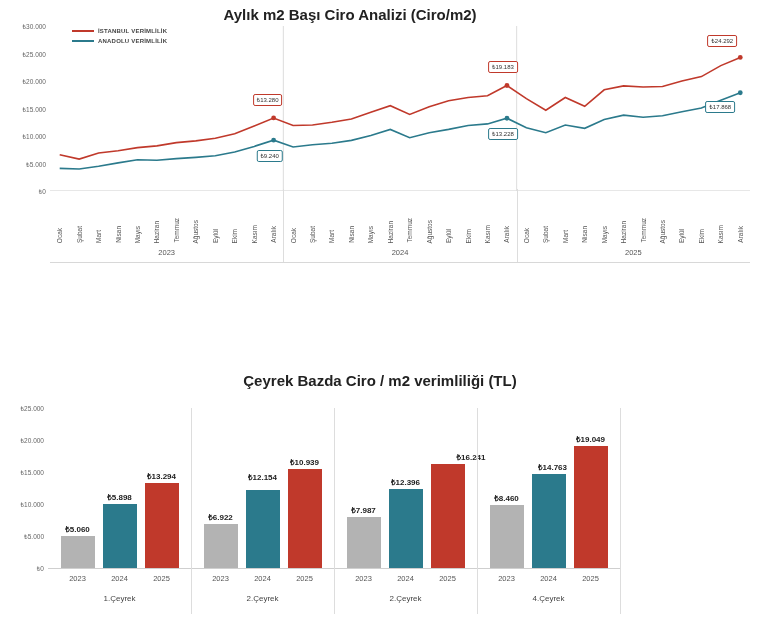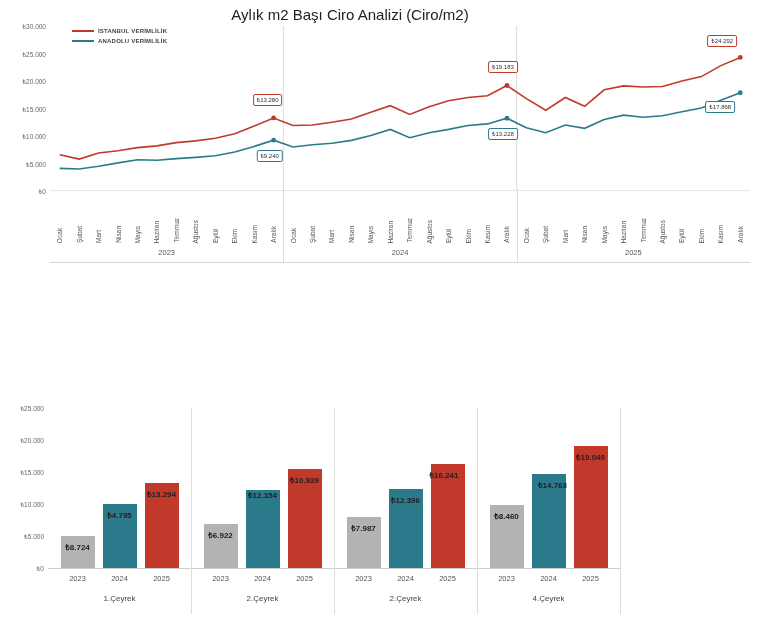--- a/index.html
+++ b/index.html
@@ -5,21 +5,21 @@
   html,body{margin:0;padding:0;}
   body{
     width:760px;height:628px;background:#ffffff;
     font-family:"Liberation Sans", sans-serif;
     color:#333;overflow:hidden;position:relative;
   }
   
   #chart1{position:absolute;left:0;top:0;width:760px;height:270px;}
   #chart1 .title{
     position:absolute;left:0;top:6px;width:700px;text-align:center;
-    font-size:15px;font-weight:normal;color:#222;
+    font-size:15px;font-weight:bold;color:#222;
   }
   #chart1 .legend{position:absolute;left:72px;top:28px;font-size:6.5px;}
   #chart1 .legend .row{display:flex;align-items:center;margin-bottom:4px;}
   #chart1 .legend .swatch{width:22px;height:2px;margin-right:4px;}
   #chart1 .legend .lbl{font-weight:bold;letter-spacing:.2px;color:#444;font-size:6px;}
   #plot1{position:absolute;left:50px;top:26px;width:700px;height:165px;}
   .ylab-wrap{position:absolute;left:0;top:26px;width:48px;height:165px;}
   .ylab-wrap div{position:absolute;right:2px;font-size:6.5px;color:#666;transform:translateY(-50%);}
   .xtick{
     position:absolute;bottom:26px;font-size:6.5px;color:#555;
@@ -38,21 +38,21 @@
   #chart2 .title{
     position:absolute;left:0;top:12px;width:760px;text-align:center;
     font-size:15px;font-weight:bold;color:#222;
   }
   #plot2{position:absolute;left:48px;top:48px;width:572px;height:160px;}
   .ylab-wrap2{position:absolute;left:0;top:48px;width:46px;height:160px;}
   .ylab-wrap2 div{position:absolute;right:2px;font-size:6.5px;color:#666;transform:translateY(-50%);}
   .bar{position:absolute;bottom:0;}
   .barval{
     position:absolute;font-size:8px;font-weight:bold;color:#222;
-    white-space:nowrap;transform:translateX(-50%);margin-top:18px;
+    white-space:nowrap;transform:translateX(-50%);
   }
   .barcat{
     position:absolute;font-size:7.5px;color:#555;white-space:nowrap;
     transform:translateX(-50%);
   }
   .grplab{position:absolute;font-size:8px;color:#444;white-space:nowrap;transform:translateX(-50%);}
 </style>
 </head>
 <body>
 
@@ -140,47 +140,48 @@
       <div class="yearlab" style="left: 0px; width: 233.333px;">2023</div>
       <div class="yearlab" style="left: 233.333px; width: 233.333px;">2024</div>
       <div style="position: absolute; left: 233.333px; top: -2px; bottom: 0px; width: 1px; background: rgb(221, 221, 221);"></div>
       <div class="yearlab" style="left: 466.667px; width: 233.333px;">2025</div>
       <div style="position: absolute; left: 466.667px; top: -2px; bottom: 0px; width: 1px; background: rgb(221, 221, 221);"></div>
       <div style="position: absolute; left: 0px; right: 0px; bottom: 0px; height: 1px; background: rgb(216, 216, 216);"></div>
     </div>
 </div>
 
 <div id="chart2">
+  <div class="title">Çeyrek Bazda Ciro / m2 verimliliği (TL)</div>
   <div class="ylab-wrap2" id="c2-yticks">
       <div style="top: 160px;">₺0</div>
       <div style="top: 128px;">₺5.000</div>
       <div style="top: 96px;">₺10.000</div>
       <div style="top: 64px;">₺15.000</div>
       <div style="top: 32px;">₺20.000</div>
       <div style="top: 0px;">₺25.000</div>
     </div>
   <div id="plot2">
       <div class="bar" style="left: 12.5px; width: 34px; height: 32.384px; background: rgb(179, 179, 179);"></div>
-      <div class="barval" style="left: 29.5px; top: 114.616px;">₺8.724</div>
+      <div class="barval" style="left: 29.5px; top: 114.616px;">₺5.060</div>
       <div class="bar" style="left: 54.5px; width: 34px; height: 63.7632px; background: rgb(43, 122, 140);"></div>
-      <div class="barval" style="left: 71.5px; top: 83.2368px;">₺4.795</div>
+      <div class="barval" style="left: 71.5px; top: 83.2368px;">₺5.898</div>
       <div class="bar" style="left: 96.5px; width: 34px; height: 85.0816px; background: rgb(192, 57, 43);"></div>
       <div class="barval" style="left: 113.5px; top: 61.9184px; text-align: right;">₺13.294</div>
       <div class="bar" style="left: 155.5px; width: 34px; height: 44.3008px; background: rgb(179, 179, 179);"></div>
       <div class="barval" style="left: 172.5px; top: 102.699px;">₺6.922</div>
       <div class="bar" style="left: 197.5px; width: 34px; height: 77.7856px; background: rgb(43, 122, 140);"></div>
       <div class="barval" style="left: 214.5px; top: 63px;">₺12.154</div>
       <div class="bar" style="left: 239.5px; width: 34px; height: 98.5216px; background: rgb(192, 57, 43);"></div>
       <div class="barval" style="left: 256.5px; top: 48.4784px;">₺10.939</div>
       <div class="bar" style="left: 298.5px; width: 34px; height: 51.1168px; background: rgb(179, 179, 179);"></div>
       <div class="barval" style="left: 315.5px; top: 95.8832px;">₺7.987</div>
       <div class="bar" style="left: 340.5px; width: 34px; height: 79.3344px; background: rgb(43, 122, 140);"></div>
       <div class="barval" style="left: 357.5px; top: 67.6656px;">₺12.396</div>
       <div class="bar" style="left: 382.5px; width: 34px; height: 103.942px; background: rgb(192, 57, 43);"></div>
-      <div class="barval" style="left: 396px; top: 43.0576px;">₺16.241</div>
+      <div class="barval" style="left: 423px; top: 43.0576px;">₺16.241</div>
       <div class="bar" style="left: 441.5px; width: 34px; height: 63.0848px; background: rgb(179, 179, 179);"></div>
       <div class="barval" style="left: 458.5px; top: 83.9152px;">₺8.460</div>
       <div class="bar" style="left: 483.5px; width: 34px; height: 94.4832px; background: rgb(43, 122, 140);"></div>
       <div class="barval" style="left: 500.5px; top: 52.5168px; padding-left: 8px;">₺14.763</div>
       <div class="bar" style="left: 525.5px; width: 34px; height: 121.914px; background: rgb(192, 57, 43);"></div>
       <div class="barval" style="left: 542.5px; top: 25.0864px;">₺19.049</div>
     </div>
   <div id="c2-xaxis" style="position:absolute;left:48px;top:208px;width:572px;height:46px;">
       <div style="position: absolute; left: 0px; right: 0px; top: 0px; height: 1px; background: rgb(207, 207, 207);"></div>
       <div class="barcat" style="left: 29.5px; top: 6px;">2023</div>

